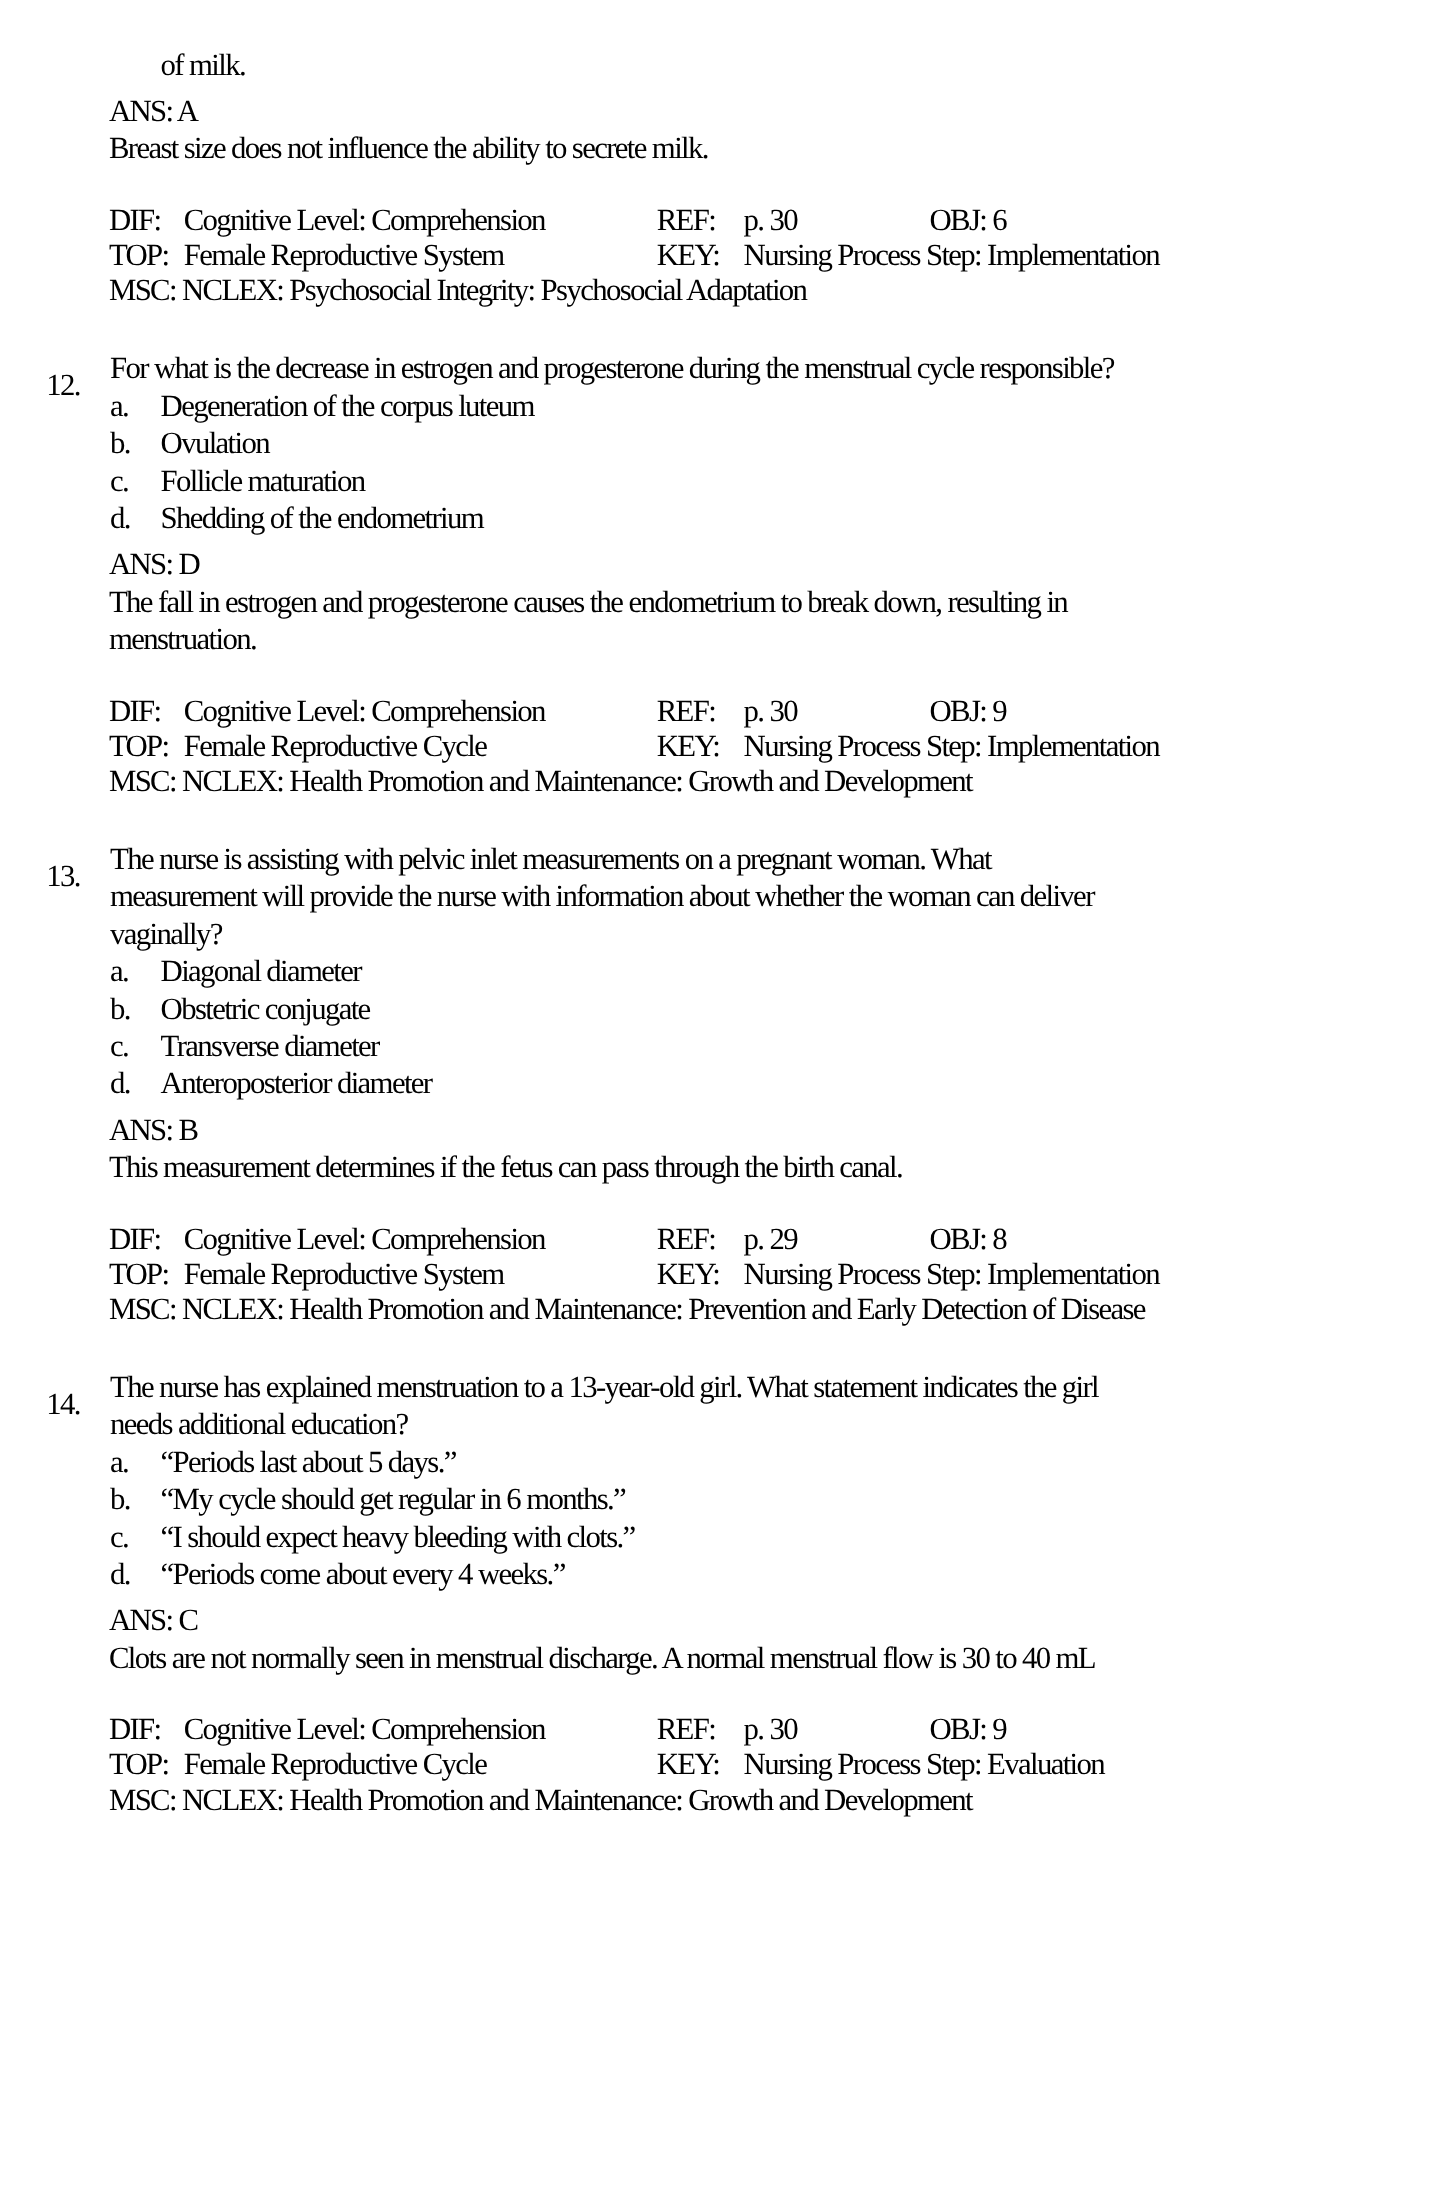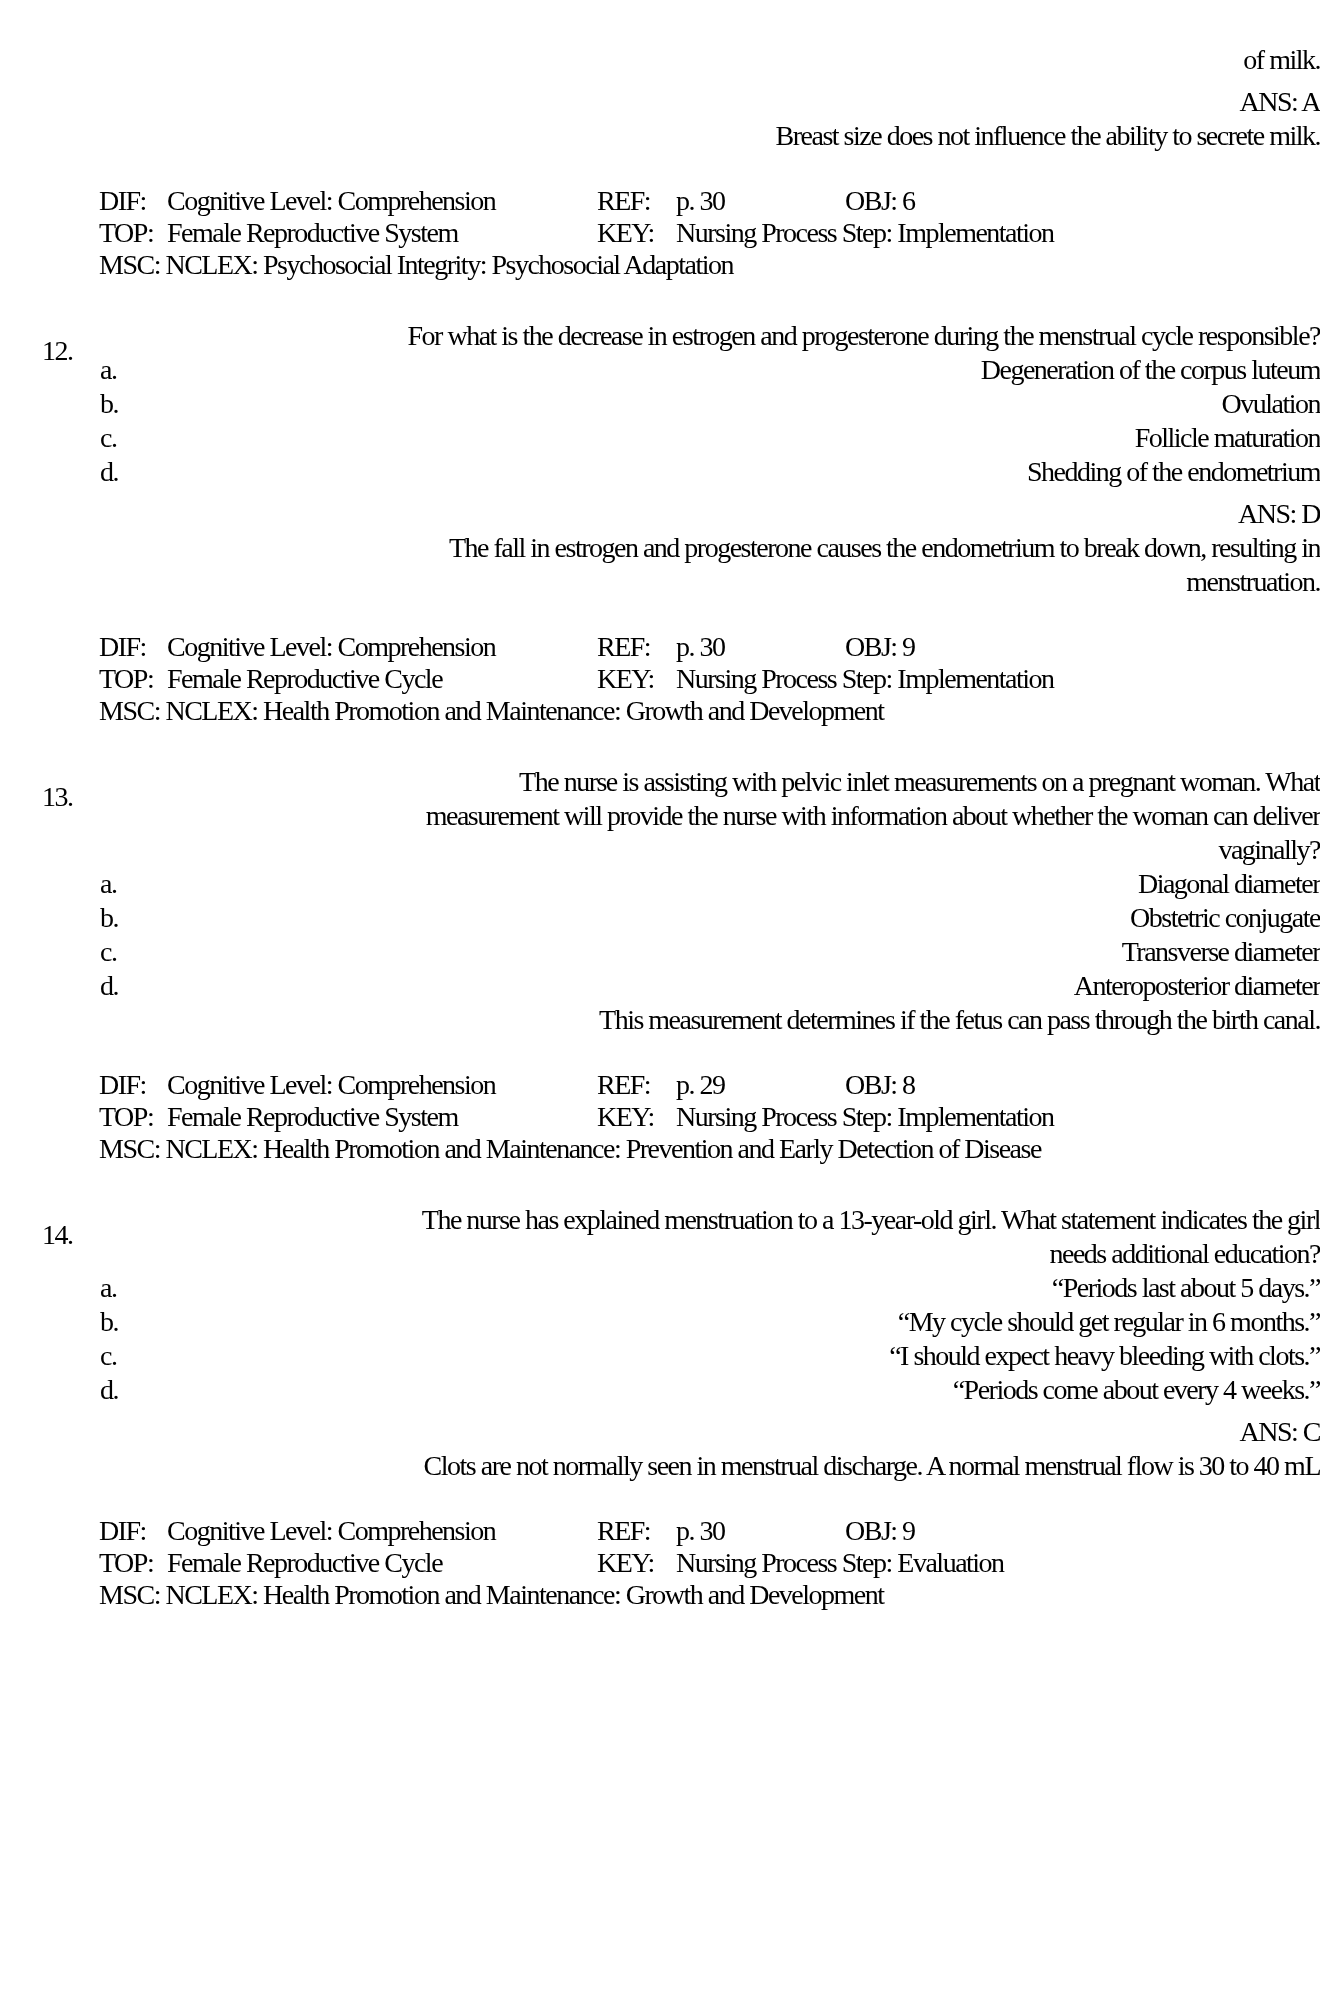--- a/index.html
+++ b/index.html
@@ -13,21 +13,20 @@
     height: 2009px;
     background: #ffffff;
     color: #000000;
     font-family: "Liberation Serif", "DejaVu Serif", serif;
     font-size: 28px;
     letter-spacing: -1.5px;
     line-height: 34px;
     overflow: hidden;
     box-sizing: border-box;
     padding-top: 43px;
-    text-align: right;
   }
   .line { white-space: pre; }
   
   .cont-line { margin-left: 146px; }
   
   .ans-line { margin-left: 99px; margin-top: 8px; }
   .rat-line { margin-left: 99px; }
   
   .meta-block { margin-top: 32px; }
   .meta-row {
@@ -122,20 +121,21 @@
           <div class="line q-line"><span class="q-num">13.</span><span>The nurse is assisting with pelvic inlet measurements on a pregnant woman. What</span></div>
           <div class="line q-line"><span>measurement will provide the nurse with information about whether the woman can deliver</span></div>
           <div class="line q-line"><span>vaginally?</span></div>
         </div>
     <div>
           <div class="line opt-line"><span class="opt-letter">a.</span><span>Diagonal diameter</span></div>
           <div class="line opt-line"><span class="opt-letter">b.</span><span>Obstetric conjugate</span></div>
           <div class="line opt-line"><span class="opt-letter">c.</span><span>Transverse diameter</span></div>
           <div class="line opt-line"><span class="opt-letter">d.</span><span>Anteroposterior diameter</span></div>
         </div>
+    <div class="line ans-line">ANS: B</div>
     <div>
           <div class="line rat-line">This measurement determines if the fetus can pass through the birth canal.</div>
         </div>
     <div class="meta-block">
           <div class="meta-row">
             <span class="mc-label">DIF:</span>
             <span class="mc-val">Cognitive Level: Comprehension</span>
             <span class="mc-ref">REF:</span>
             <span class="mc-refval">p. 29</span>
             <span class="mc-obj">OBJ: 8</span>

